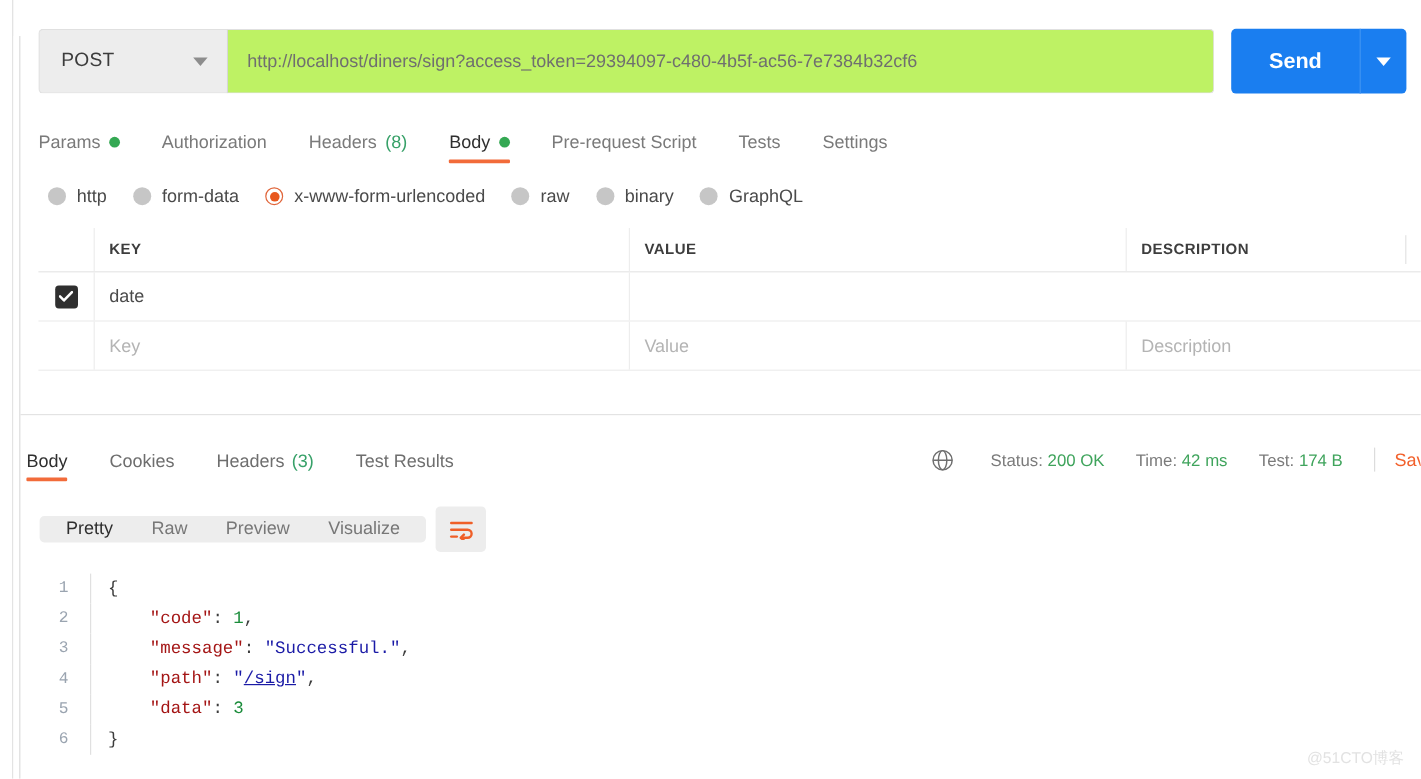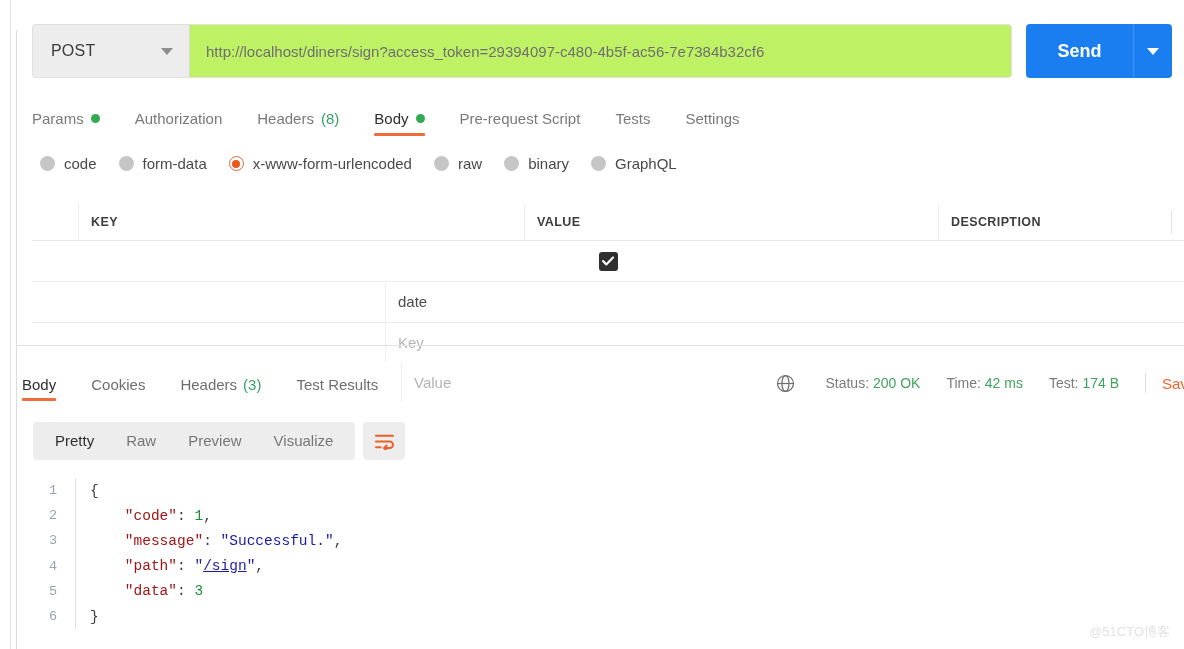--- a/index.html
+++ b/index.html
@@ -152,35 +152,35 @@
   }
   .radio-circle.sel { background: #ffffff; border: 1.5px solid #e0653a; }
   .radio-circle.sel::after {
     content: "";
     width: 8px; height: 8px; border-radius: 50%;
     background: #e8581e;
   }
 
   
   .table {
-    position: absolute; left: 32px; top: 204px;
+    position: absolute; left: 32px; top: 190px;
     width: 1152px;
     text-align: right;
   }
   .trow {
     display: flex;
     border-bottom: 1px solid #ededed;
     height: 37px;
     align-items: center;
   }
   .trow.head {
     height: 37px;
     border-bottom: 1px solid #e6e6e6;
   }
-  .trow.body-row { height: 41px; flex-direction: column; }
+  .trow.body-row { height: 41px; }
   .cell-check {
     width: 46px; height: 100%;
     display: flex; align-items: center; justify-content: center;
     border-right: none;
     flex: none;
   }
   .cb {
     width: 19px; height: 19px; border-radius: 3px;
     background: #2f2f2f;
     display: flex; align-items: center; justify-content: center;
@@ -253,21 +253,21 @@
   }
 
   
   .fmt-bar {
     position: absolute; left: 33px; top: 422px;
     display: flex; align-items: center; gap: 8px;
   }
   .seg {
     background: #ededed;
     border-radius: 4px;
-    height: 38px;
+    height: 22px;
     display: flex; align-items: center;
     padding: 0 6px;
   }
   .seg-item {
     padding: 0 16px; font-size: 15px; color: #777777;
     cursor: pointer; white-space: nowrap;
     line-height: 38px;
   }
   .seg-item.active { color: #2f2f2f; }
   .json-sel {
@@ -372,21 +372,21 @@
       <span>Tests</span>
     </div>
     <div class="rtab">
       <span>Settings</span>
     </div>
   </div>
 
   <div class="radio-row">
     <div class="radio-item">
       <span class="radio-circle"></span>
-      <span>code</span>
+      <span>http</span>
     </div>
     <div class="radio-item">
       <span class="radio-circle"></span>
       <span>form-data</span>
     </div>
     <div class="radio-item">
       <span class="radio-circle sel"></span>
       <span>x-www-form-urlencoded</span>
     </div>
     <div class="radio-item">

